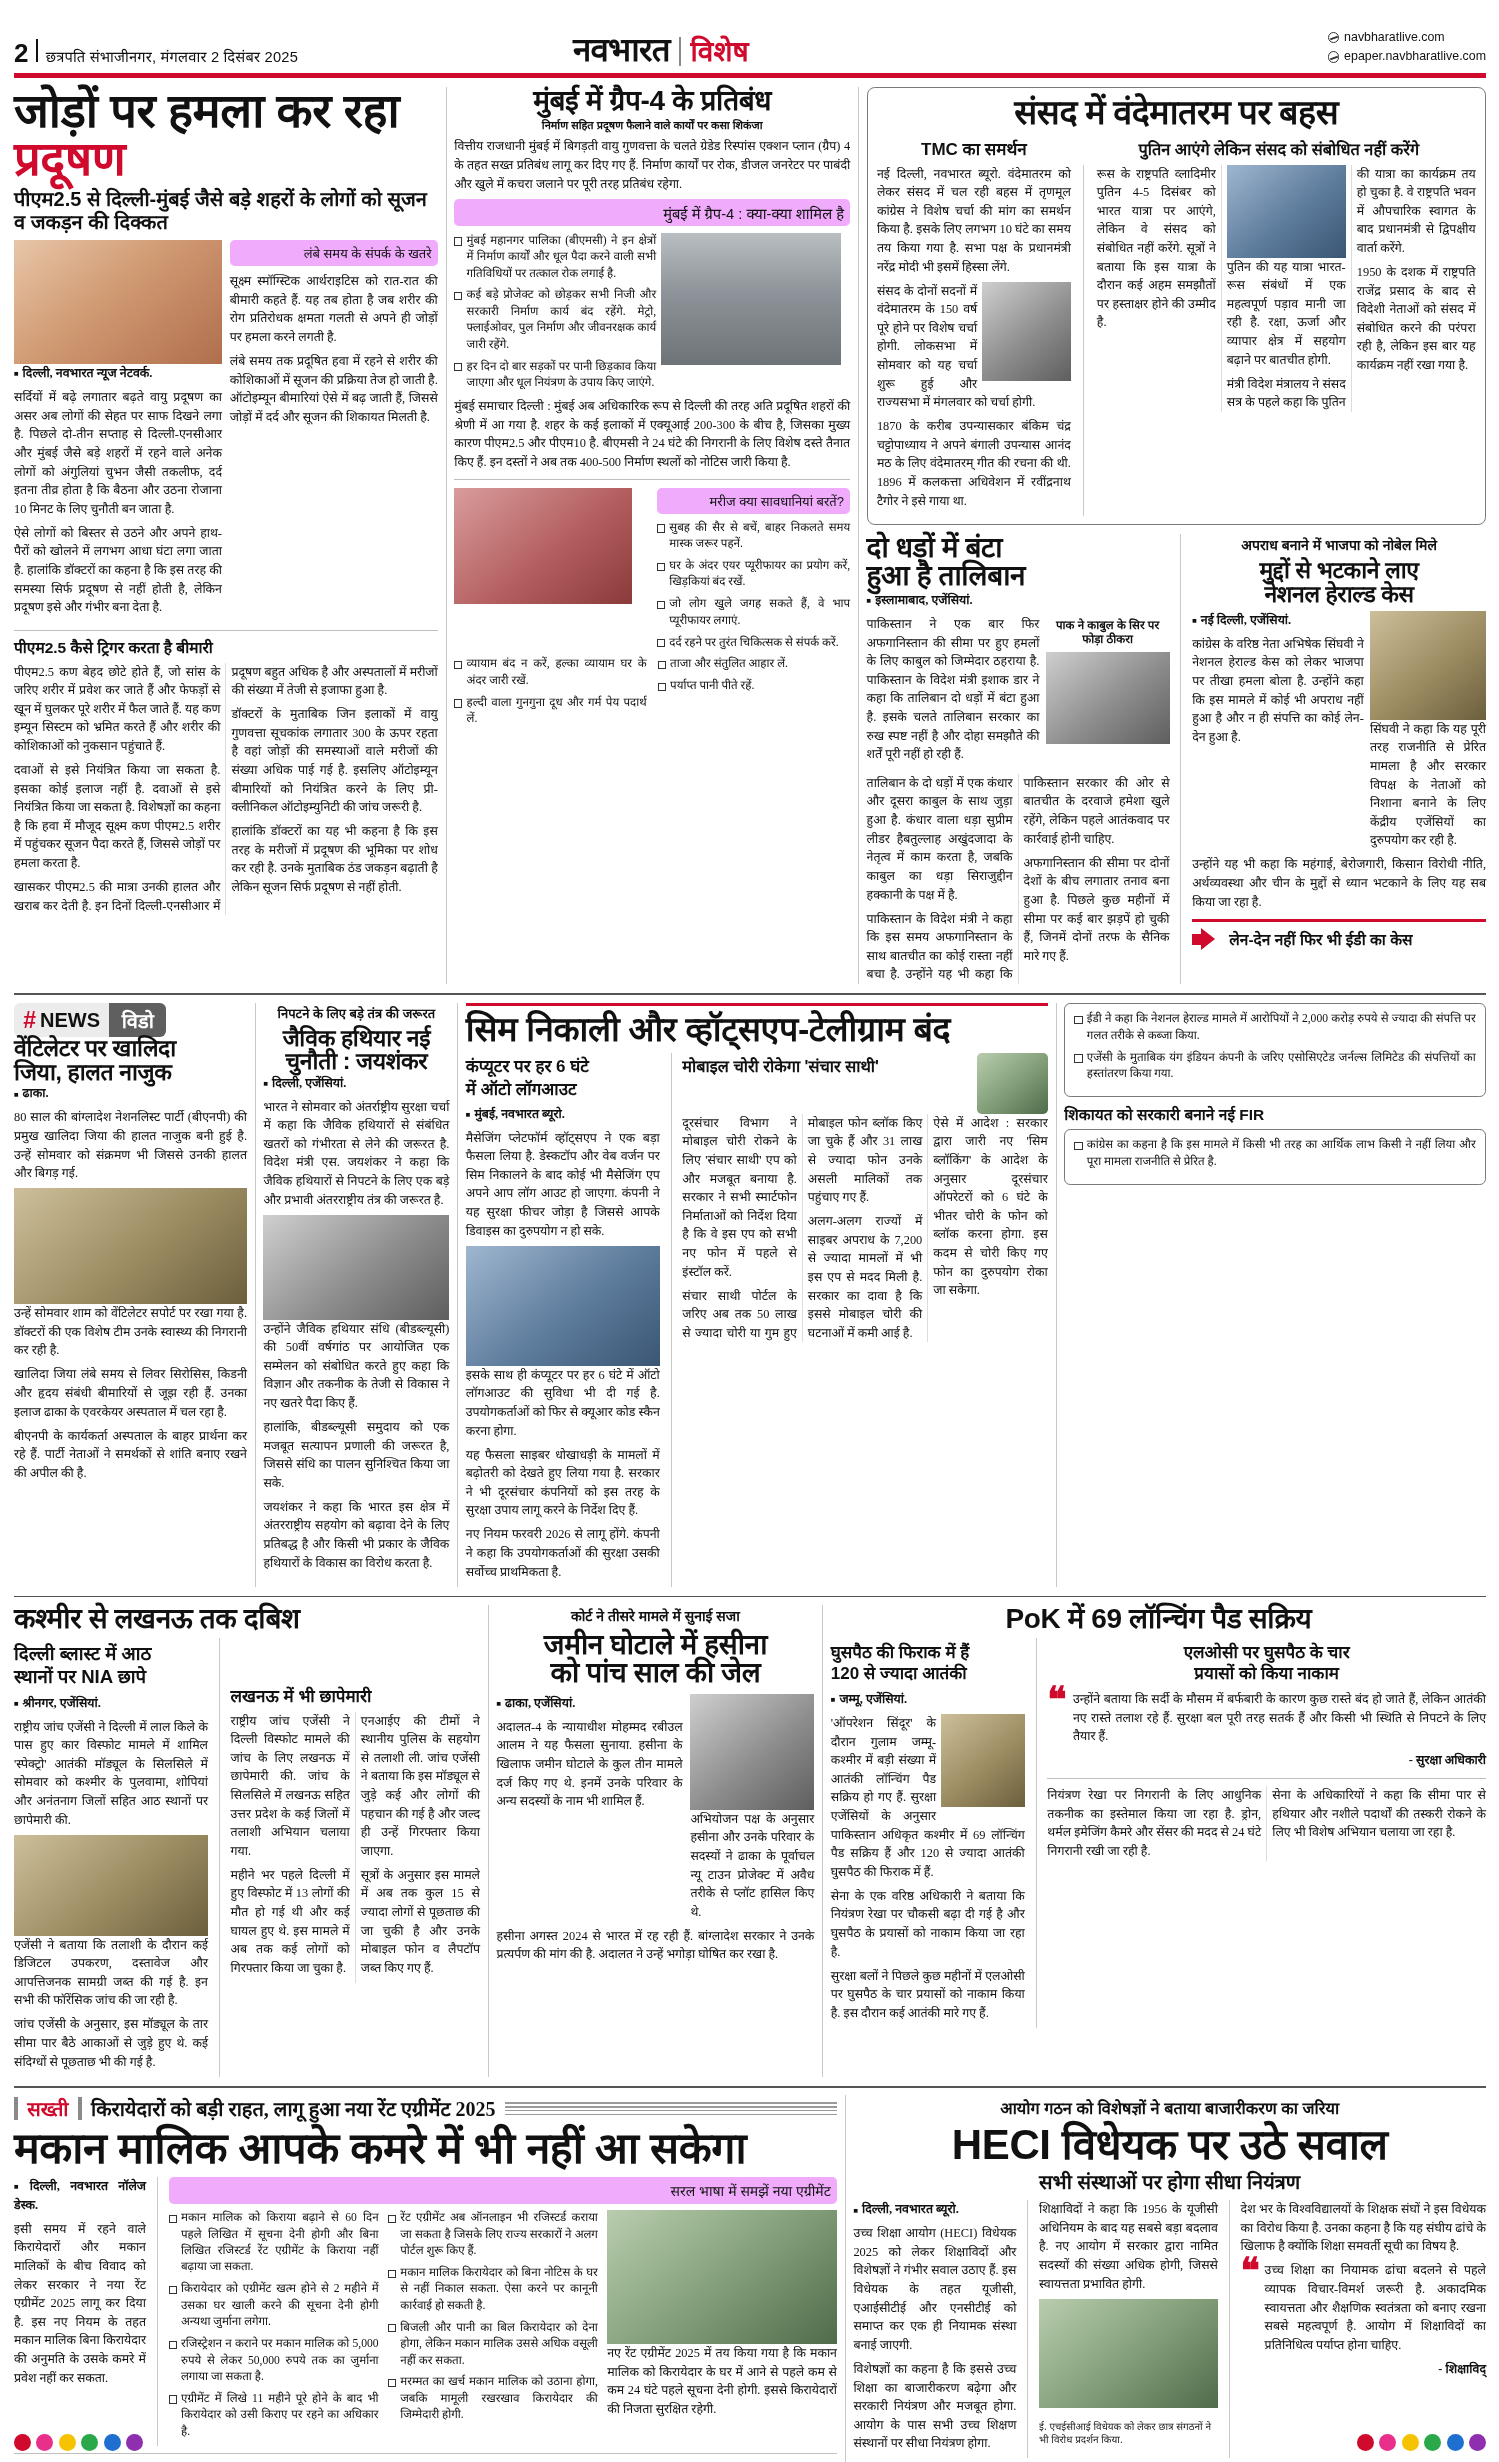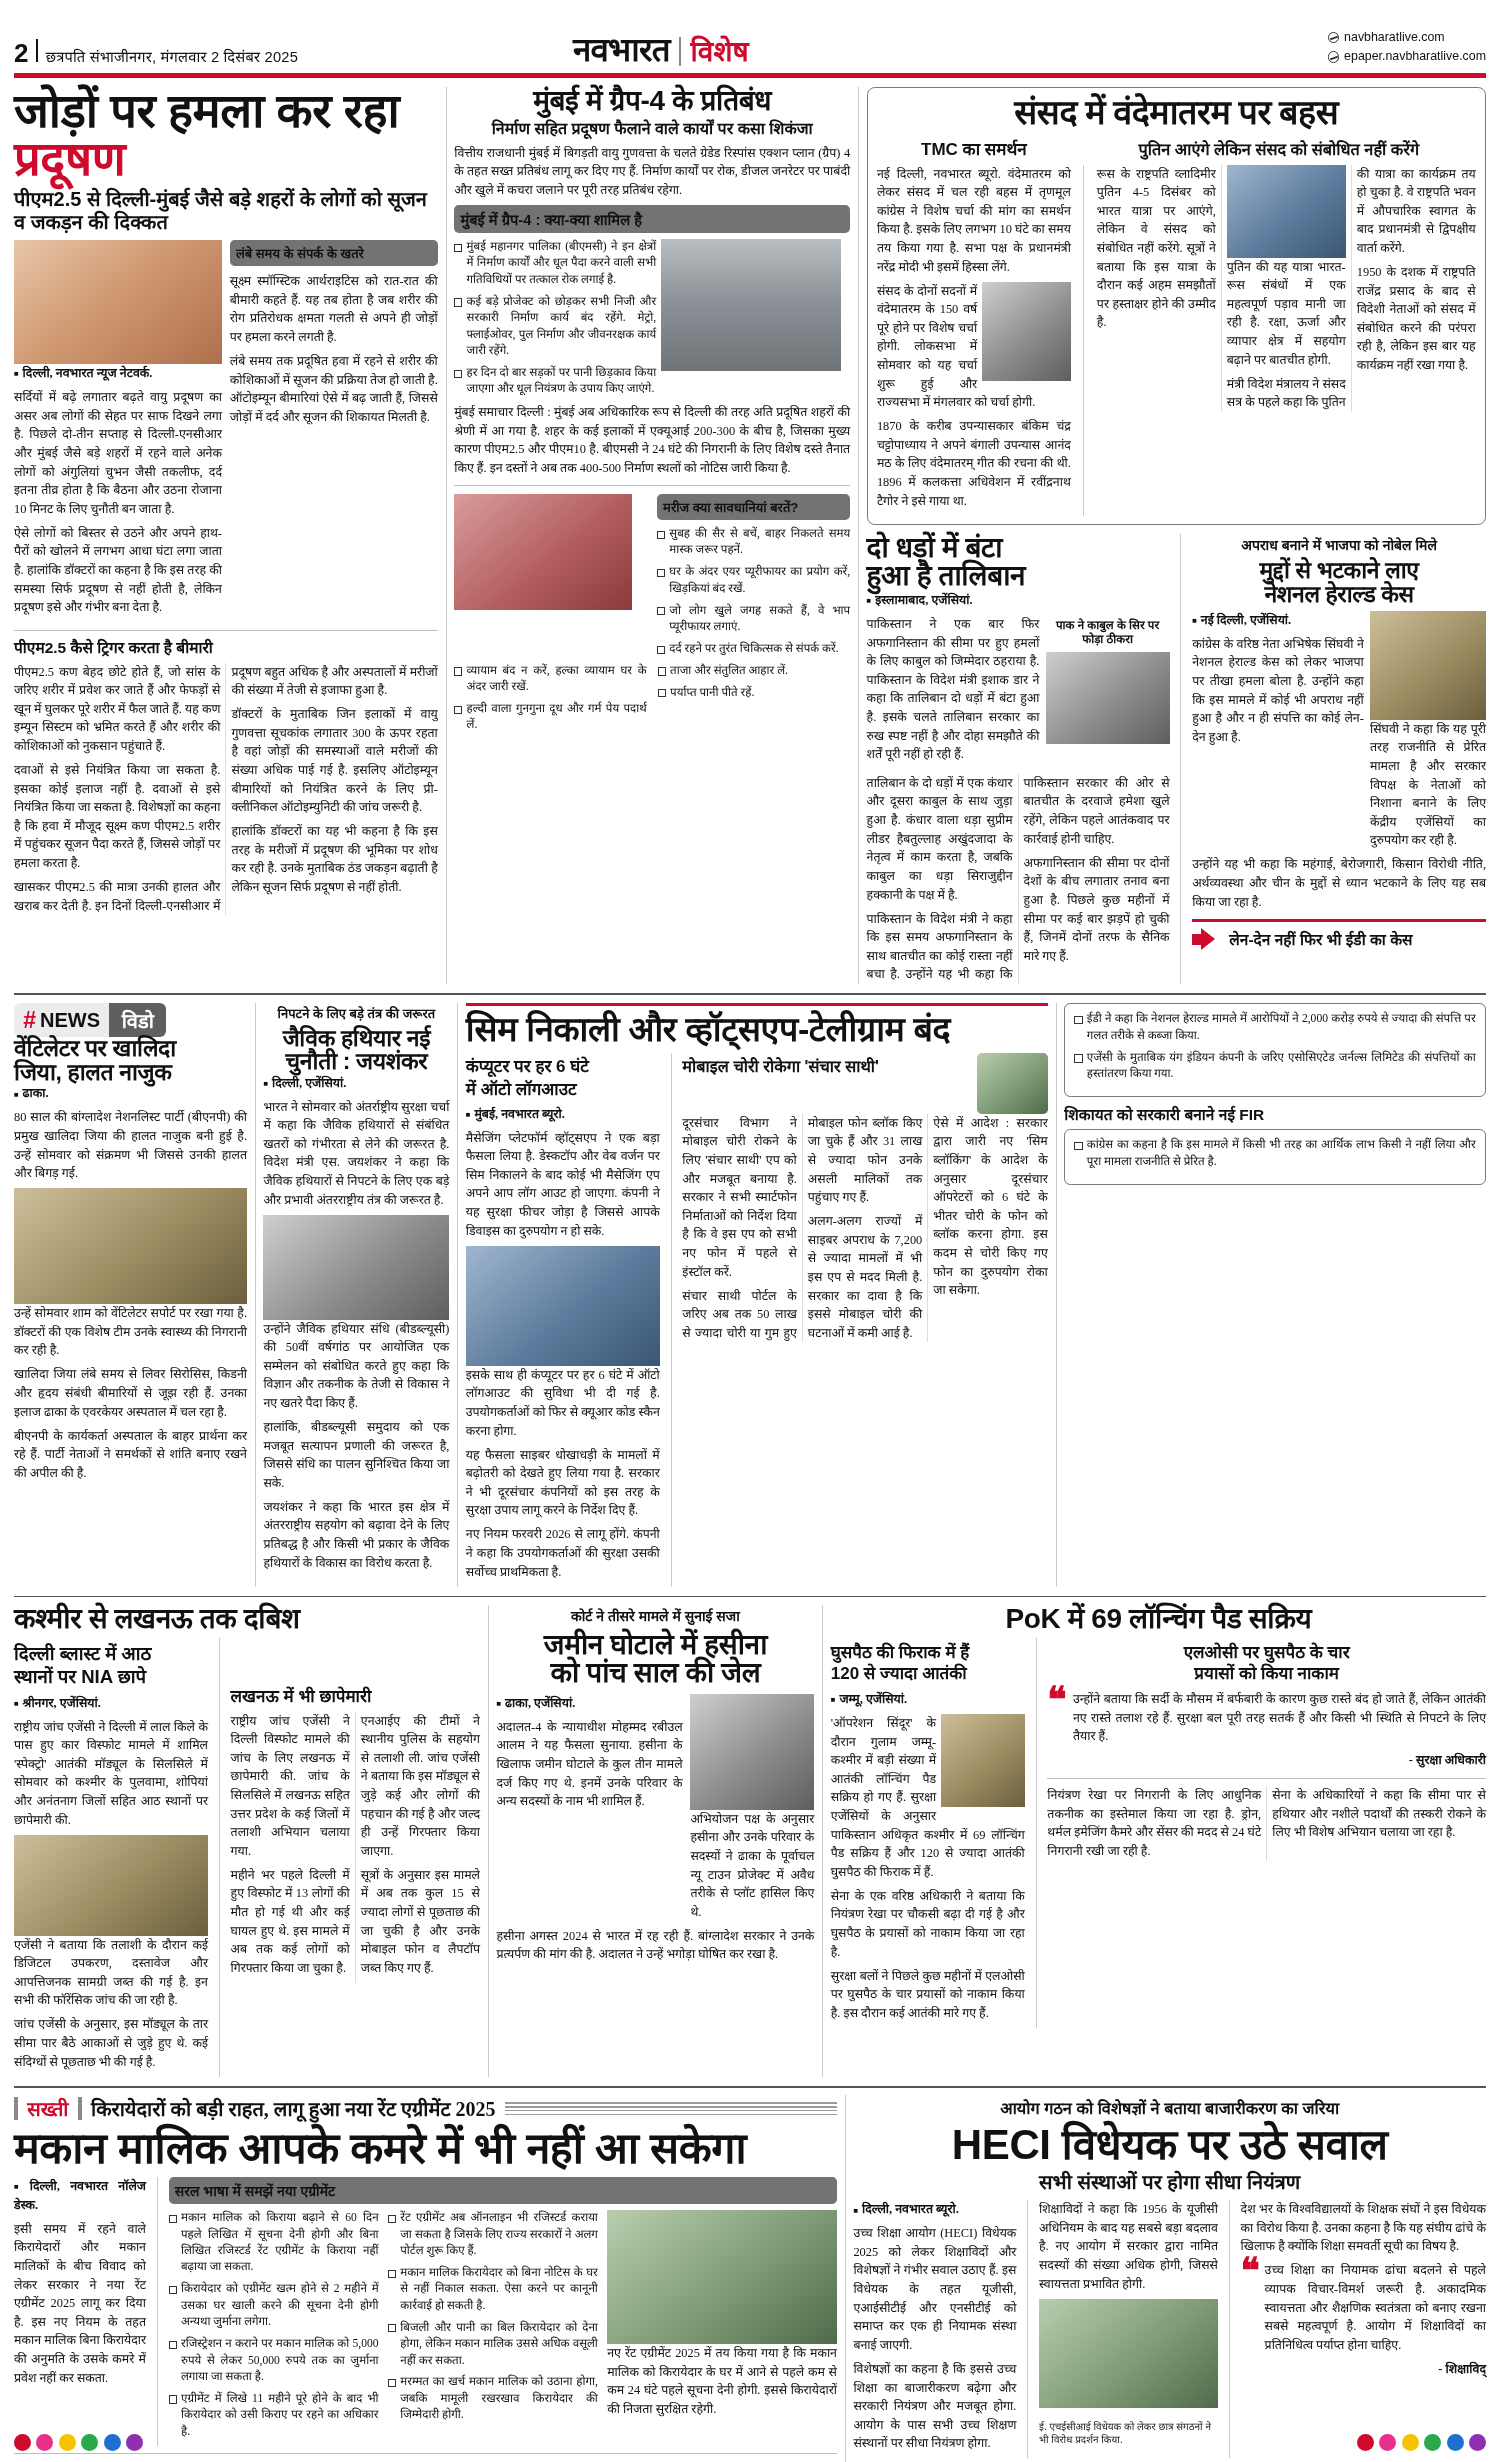--- a/index.html
+++ b/index.html
@@ -55,22 +55,22 @@
   .photo.skin { background:linear-gradient(140deg,#e8c6a8,#d09a73 45%,#b06f4c); }
   .photo.blue { background:linear-gradient(140deg,#9fb6cf,#5d7b9c 55%,#3b5674); }
   .photo.grey { background:linear-gradient(140deg,#cfcfcf,#8d8d8d 55%,#5e5e5e); }
   .photo.smog { background:linear-gradient(180deg,#b9bec2,#8d9398 45%,#6d7377); }
   .photo.green{ background:linear-gradient(140deg,#b9cdae,#7f9c76 55%,#4f6b4a); }
   .photo.red  { background:linear-gradient(140deg,#d99c9c,#b45f5f 55%,#8a3a3a); }
   .photo.khaki{ background:linear-gradient(140deg,#cdbf9a,#9c8c62 55%,#6b5f3c); }
   .cap { font-family:"Liberation Sans",sans-serif; font-size:10px; line-height:1.35; padding-top:2.3px; color:#222; }
 
   .boxed { border:0.8px solid #7a7a7a; border-radius:7.8px; padding:7.8px 9.3px; }
-  .grey-head { background:#737373; border-radius:4.7px; text-align:left; font-family:"Liberation Sans",sans-serif;
-               font-weight:bold; font-size:14.7px; padding:3.9px 6.2px; margin-bottom:6.2px; }
+  .grey-head { background:#f0abfc; border-radius:4.7px; text-align:right; font-family:"Liberation Sans",sans-serif;
+               font-weight:normal; font-size:14.7px; padding:3.9px 6.2px; margin-bottom:6.2px; }
   ul.sq { list-style:none; margin:0; padding:0; }
   ul.sq li { font-size:11.6px; line-height:1.42; margin-bottom:5.4px; padding-left:12.4px; position:relative; text-align:justify; }
   ul.sq li:before { content:""; position:absolute; left:0; top:4.7px; width:6.2px; height:6.2px; border:1.2px solid #333; }
 
   
   .newsbadge { display:inline-flex; align-items:stretch; border-radius:6.2px; overflow:hidden; font-family:"Liberation Sans",sans-serif; font-weight:bold; }
   .nb-l { background:#ececec; padding:3.9px 9.3px; font-size:20px; display:flex; align-items:center; gap:3.9px; }
   .nb-hash { color:#cf0a2c; font-size:23px; }
   .nb-r { background:#5f5f5f; color:#fff; padding:3.9px 12.4px; font-size:20px; display:flex; align-items:center; }
 
@@ -151,21 +151,21 @@
         <p class="body">खासकर पीएम2.5 की मात्रा उनकी हालत और खराब कर देती है. इन दिनों दिल्ली-एनसीआर में प्रदूषण बहुत अधिक है और अस्पतालों में मरीजों की संख्या में तेजी से इजाफा हुआ है.</p>
         <p class="body">डॉक्टरों के मुताबिक जिन इलाकों में वायु गुणवत्ता सूचकांक लगातार 300 के ऊपर रहता है वहां जोड़ों की समस्याओं वाले मरीजों की संख्या अधिक पाई गई है. इसलिए ऑटोइम्यून बीमारियों को नियंत्रित करने के लिए प्री-क्लीनिकल ऑटोइम्युनिटी की जांच जरूरी है.</p>
         <p class="body">हालांकि डॉक्टरों का यह भी कहना है कि इस तरह के मरीजों में प्रदूषण की भूमिका पर शोध कर रही है. उनके मुताबिक ठंड जकड़न बढ़ाती है लेकिन सूजन सिर्फ प्रदूषण से नहीं होती.</p>
       </div>
     </div>
 
     <div class="vline"></div>
 
     <div style="width:396px;">
       <h1 class="deck hl-lg center">मुंबई में ग्रैप-4 के प्रतिबंध</h1>
-      <div class="kicker kicker-c" style="font-size:16px;">निर्माण सहित प्रदूषण फैलाने वाले कार्यों पर कसा शिकंजा</div>
+      <div class="kicker kicker-c" style="font-size:11px;">निर्माण सहित प्रदूषण फैलाने वाले कार्यों पर कसा शिकंजा</div>
       <p class="body tiny">वित्तीय राजधानी मुंबई में बिगड़ती वायु गुणवत्ता के चलते ग्रेडेड रिस्पांस एक्शन प्लान (ग्रैप) 4 के तहत सख्त प्रतिबंध लागू कर दिए गए हैं. निर्माण कार्यों पर रोक, डीजल जनरेटर पर पाबंदी और खुले में कचरा जलाने पर पूरी तरह प्रतिबंध रहेगा.</p>
       <div class="grey-head">मुंबई में ग्रैप-4 : क्या-क्या शामिल है</div>
       <div style="display:flex; gap:5px;">
         <ul class="sq" style="width:202px;">
           <li>मुंबई महानगर पालिका (बीएमसी) ने इन क्षेत्रों में निर्माण कार्यों और धूल पैदा करने वाली सभी गतिविधियों पर तत्काल रोक लगाई है.</li>
           <li>कई बड़े प्रोजेक्ट को छोड़कर सभी निजी और सरकारी निर्माण कार्य बंद रहेंगे. मेट्रो, फ्लाईओवर, पुल निर्माण और जीवनरक्षक कार्य जारी रहेंगे.</li>
           <li>हर दिन दो बार सड़कों पर पानी छिड़काव किया जाएगा और धूल नियंत्रण के उपाय किए जाएंगे.</li>
         </ul>
         <div style="width:180px;">
           <div class="photo smog" style="height:132px;"></div>

